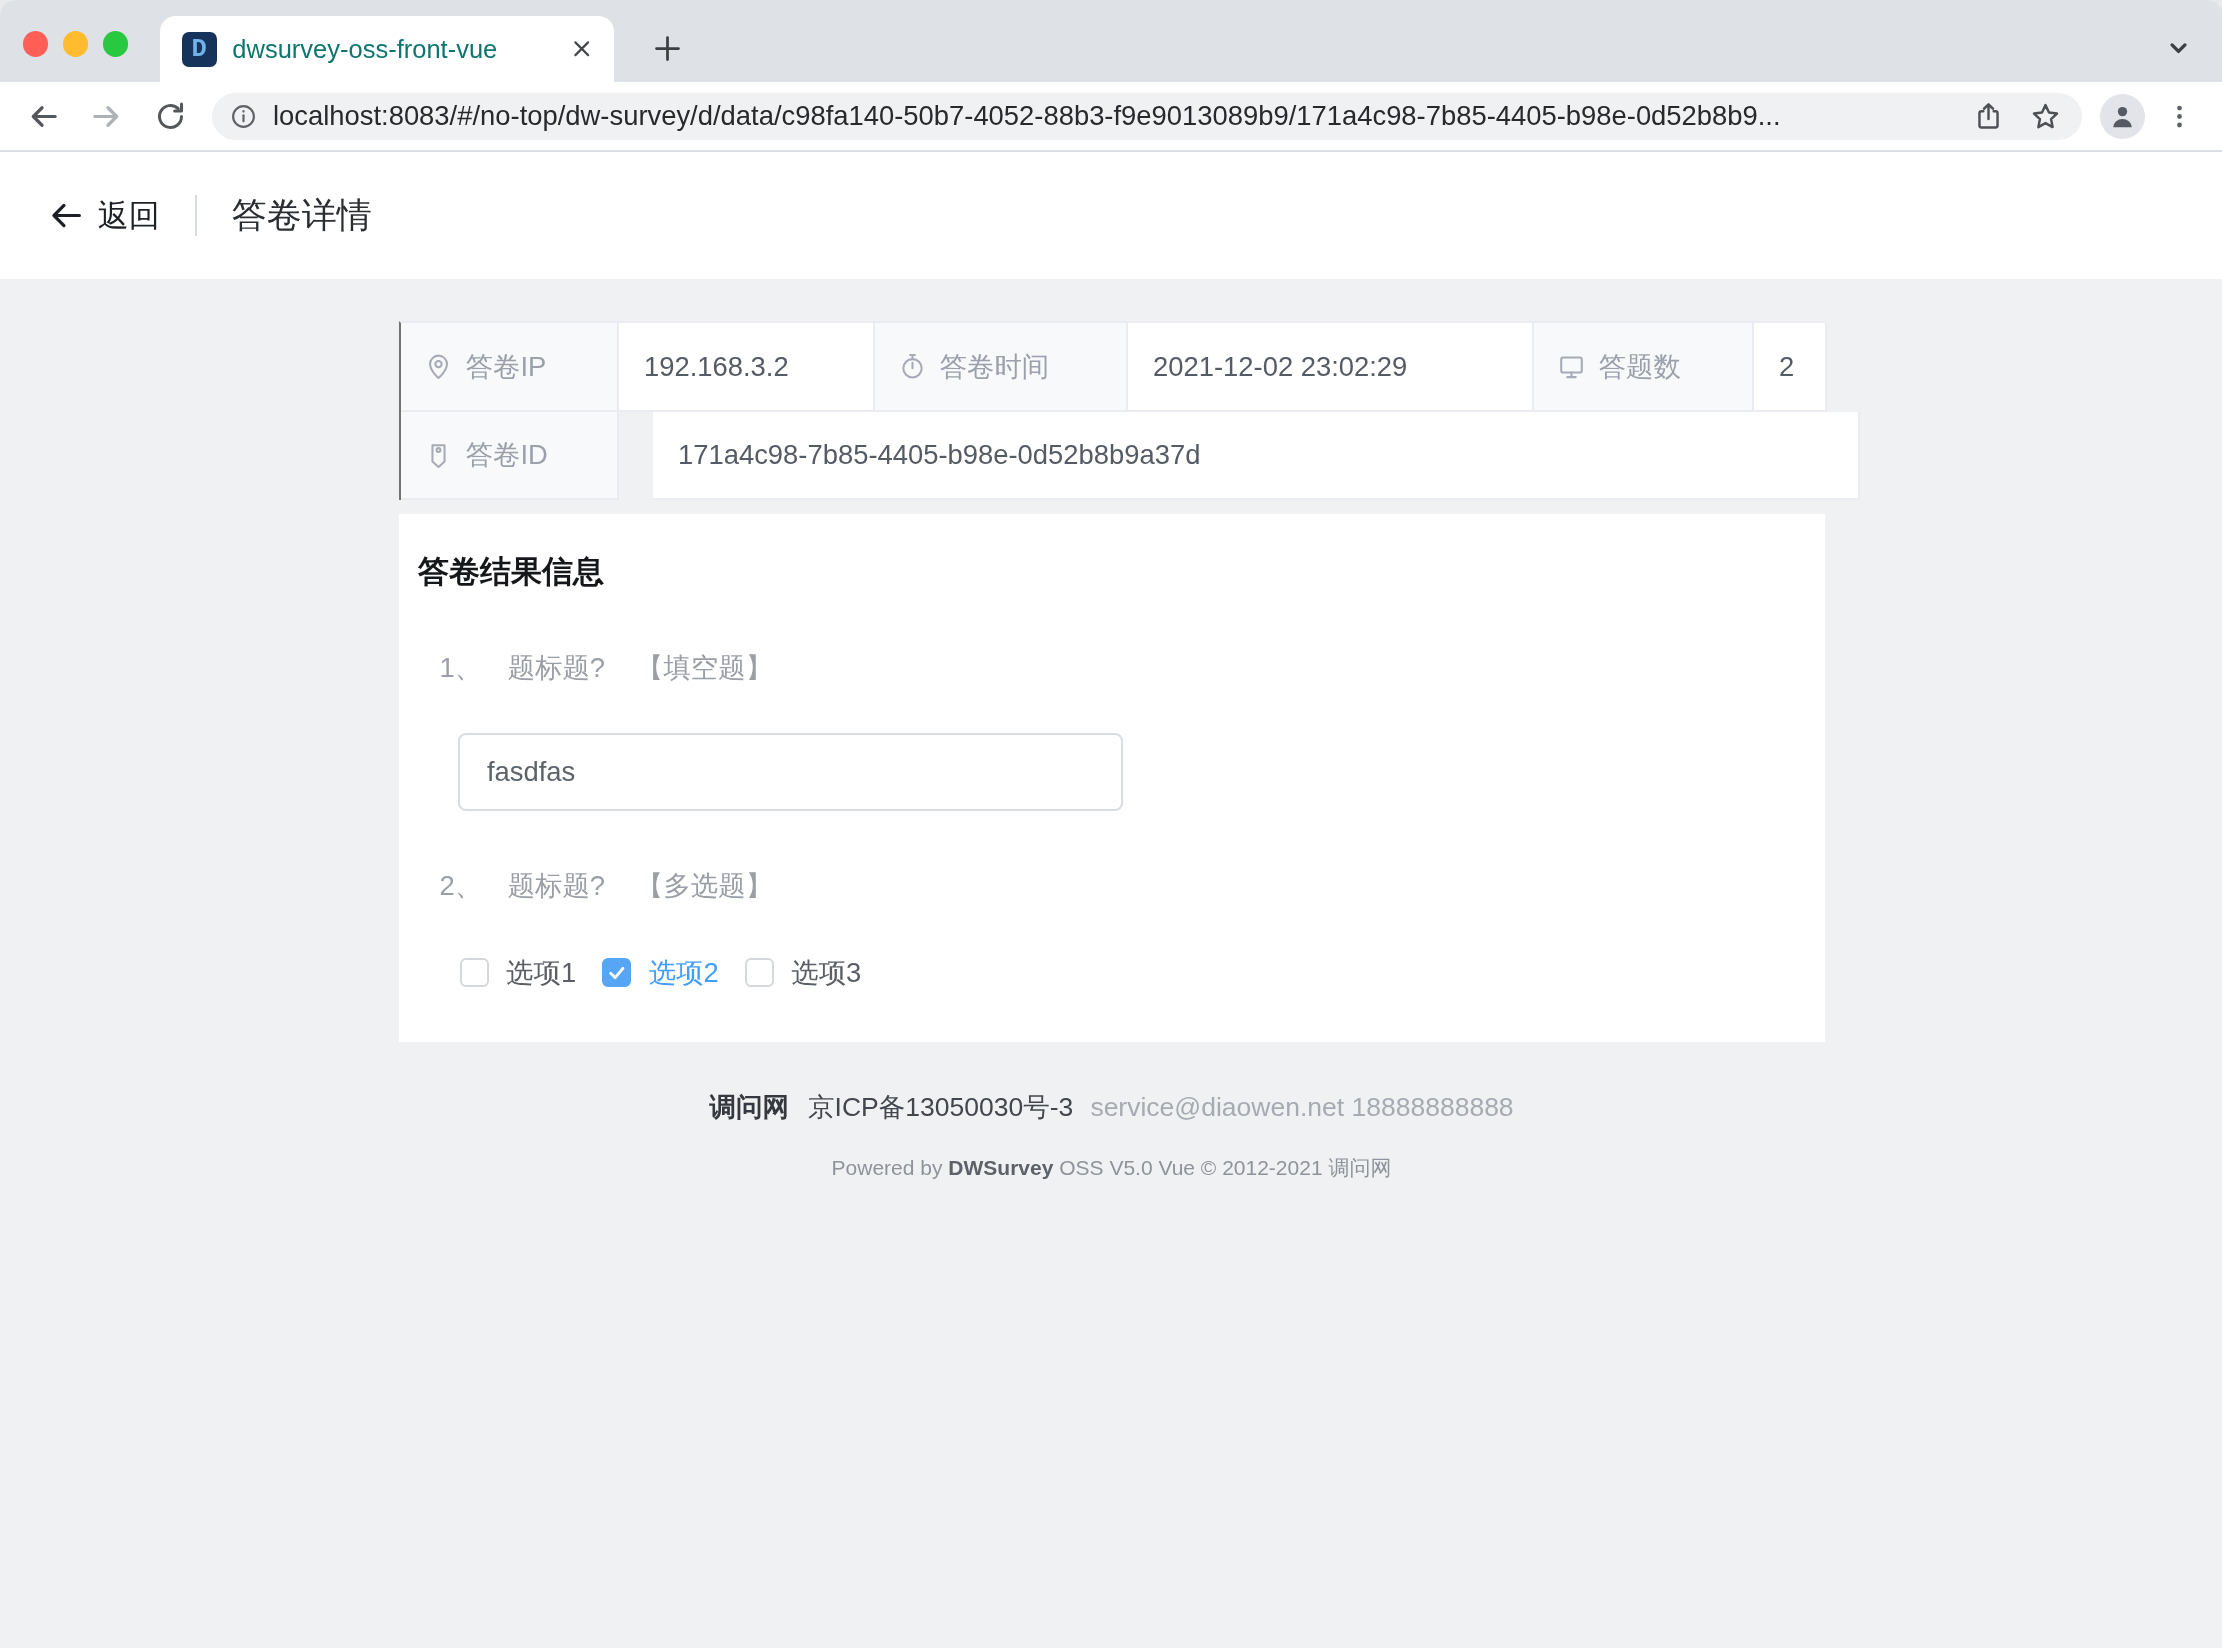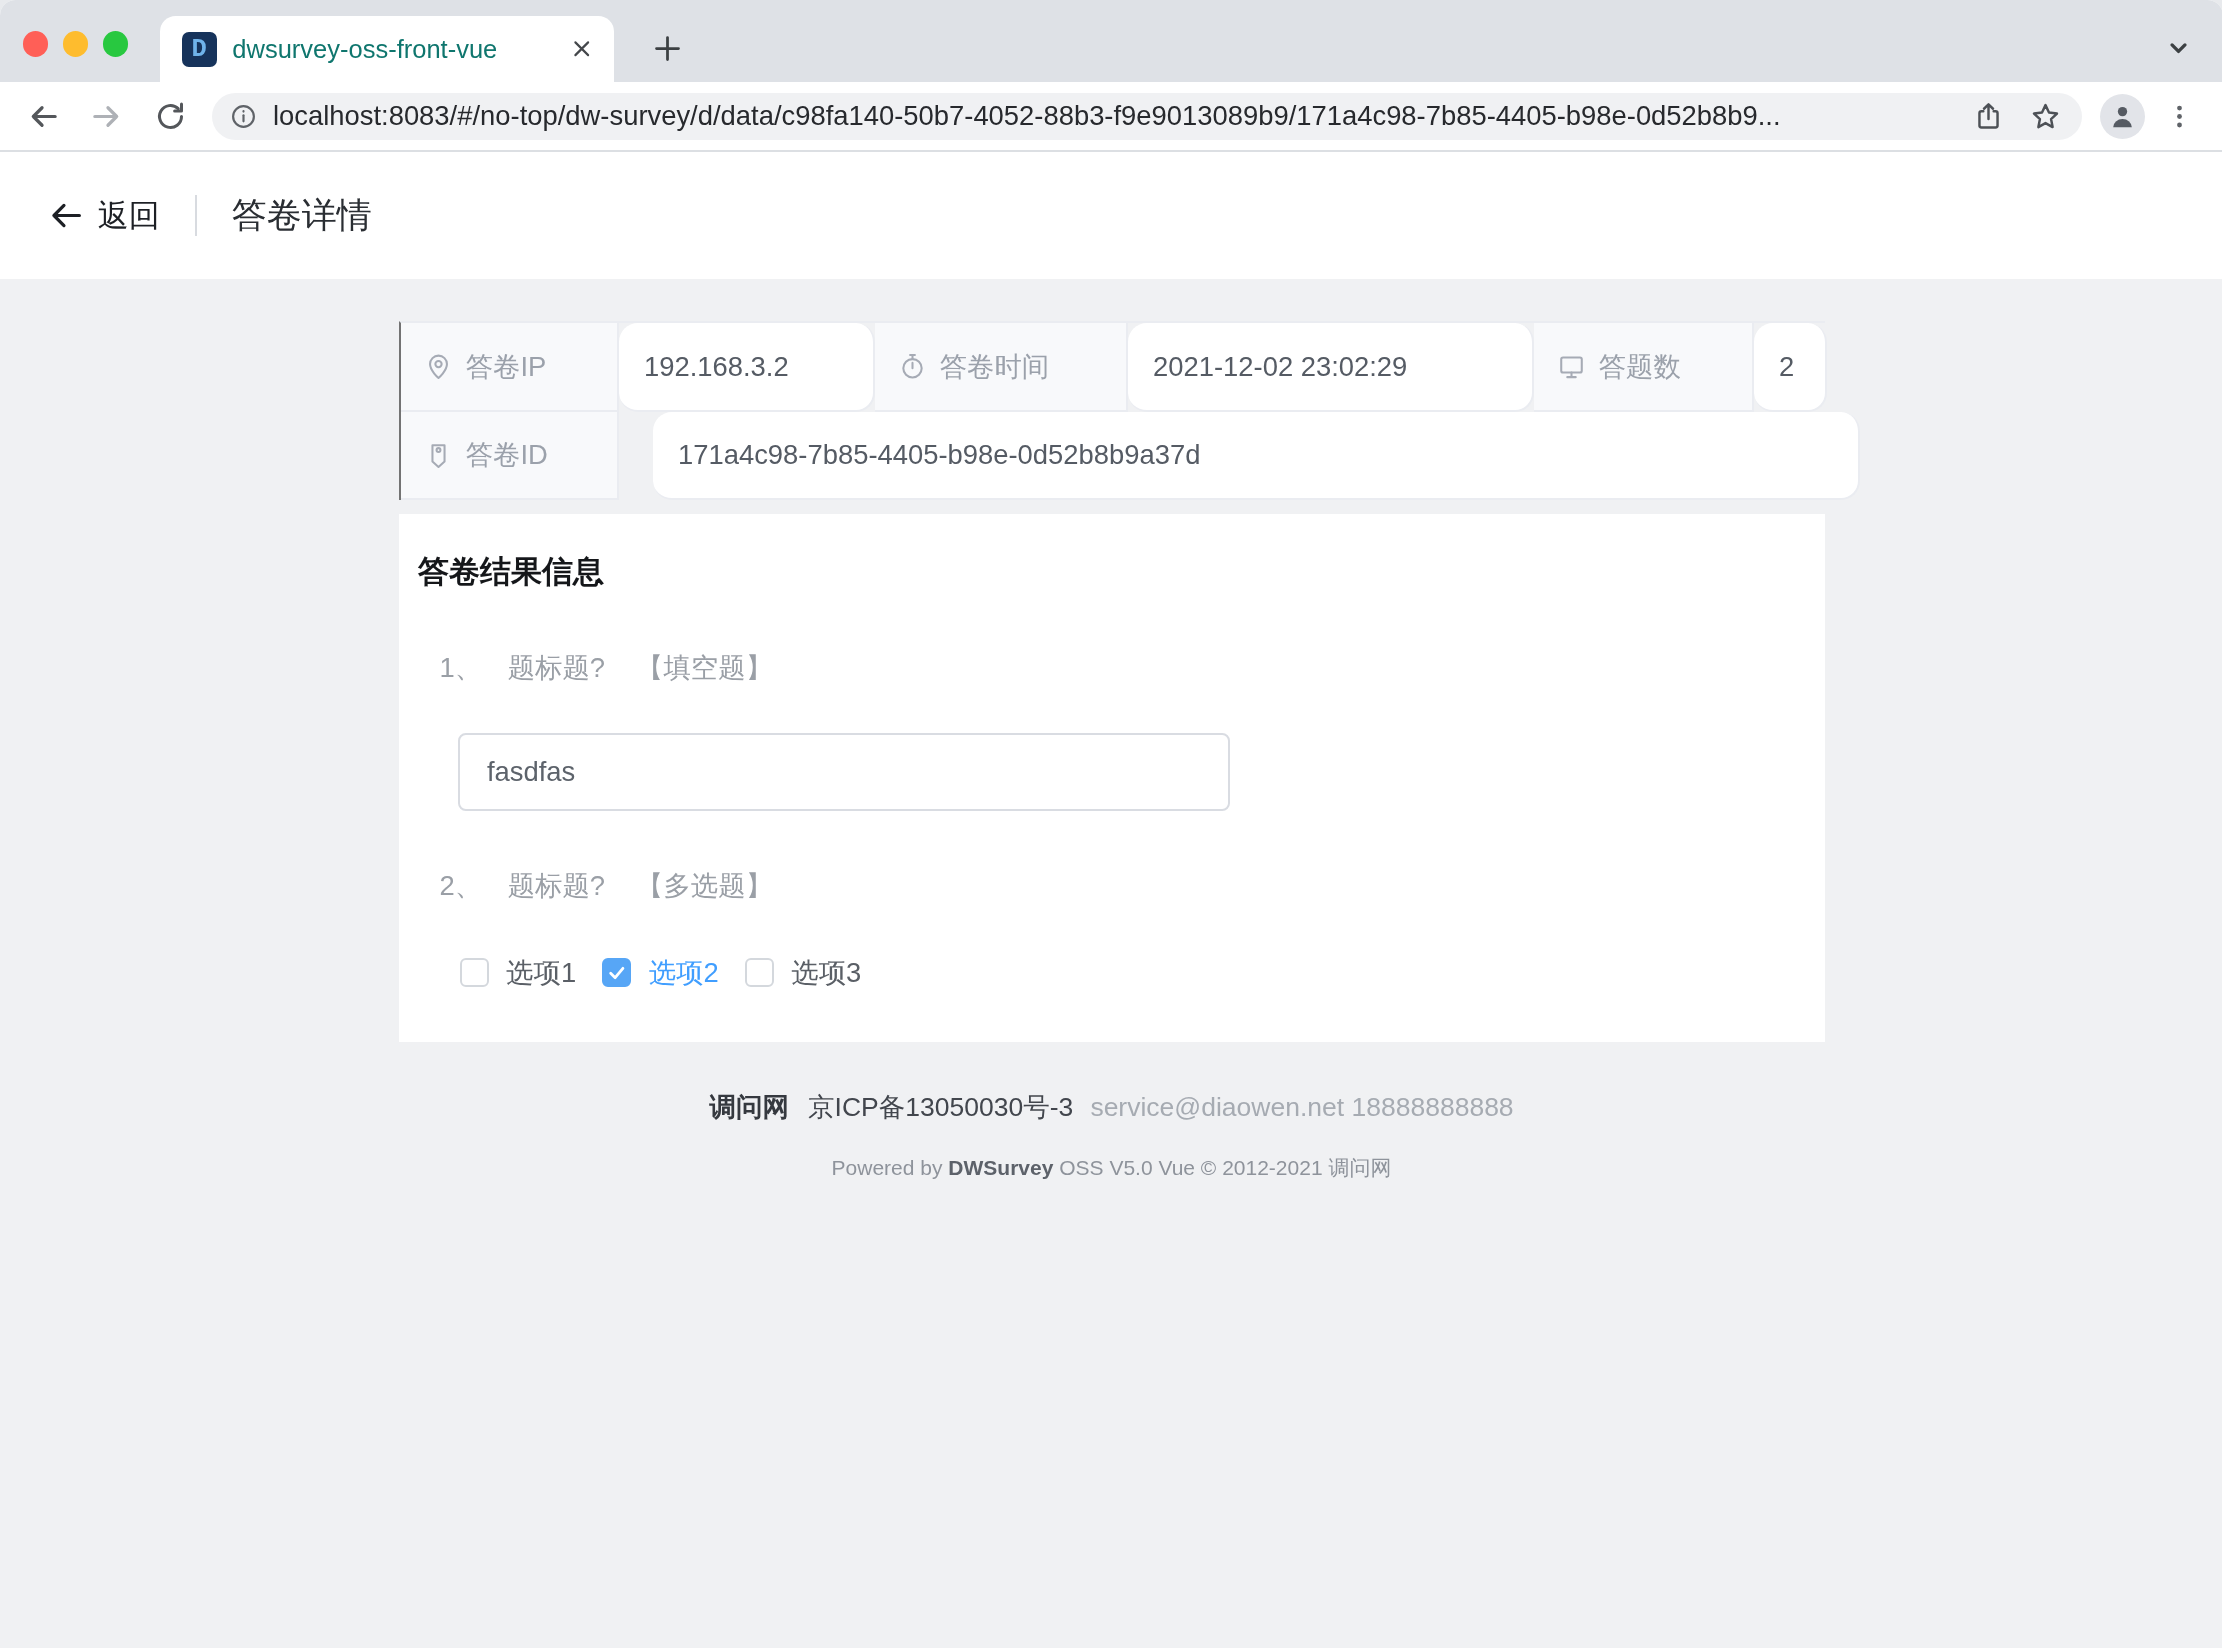--- a/index.html
+++ b/index.html
@@ -42,29 +42,29 @@
   
   .content { flex:1; background:#f0f1f3; overflow:hidden; }
   .container { width:1426px; margin:0 auto; }
 
   .info-table { margin-top:42px; border-top:2px solid #eaecf1; border-left:2px solid #737373; font-size:27.4px; }
   .itr { display:grid; }
   .itr.r1 { grid-template-columns:218px 256px 253px 406px 220px 73px; height:89px; }
   .itr.r2 { grid-template-columns:218px 1207px; height:88px;gap:34px; }
   .itc { border-right:2px solid #eaecf1; border-bottom:2px solid #eaecf1; display:flex; align-items:center; }
   .itc.label { background:#f8f9fb; color:#9ba1ab; padding-left:23.5px; gap:12.7px; }
-  .itc.value { background:#fff; color:#555b64; padding-left:25.5px;border-radius:19px; }
+  .itc.value { background:#fff; color:#555b64; padding-left:25.5px; }
   .itc .ticon { display:flex; color:#a6abb5; flex:0 0 auto; }
 
   .result-card { margin-top:13.7px; background:#fff; padding:37px 0 51px 0; }
   .result-heading { margin-left:19.6px; font-size:31px; font-weight:bold; color:#15171a; }
   .question { margin:57px 0 0 41px; font-size:27.4px; color:#9a9fa6; display:flex; align-items:baseline; }
   .q-num { margin-right:25.5px; }
   .q-type { margin-left:31px; }
-  .answer-input { display:block; margin:47px 0 0 59px; width:772px; height:78px; border:2px solid #d9dce2; border-radius:7.8px; background:#fff; font-size:27.4px; color:#5d636b; padding:0 0 0 27.4px; font-family:inherit; outline:none; }
+  .answer-input { display:block; margin:47px 0 0 59px; width:665px; height:78px; border:2px solid #d9dce2; border-radius:7.8px; background:#fff; font-size:27.4px; color:#5d636b; padding:0 0 0 27.4px; font-family:inherit; outline:none; }
   .options-row { margin:51px 0 0 61px; display:flex; align-items:center; gap:26px; }
   .option { display:flex; align-items:center; }
   .cbox { width:29px; height:29px; border-radius:5.9px; flex:0 0 auto; display:flex; align-items:center; justify-content:center; }
   .cbox.unchecked { background:#fff; border:2px solid #d4d8dd; }
   .cbox.checked { background:#57a6f6; border:2px solid #57a6f6; color:#fff; }
   .opt-label { margin-left:17.6px; font-size:27.4px; color:#5a5f66; }
   .option.is-checked .opt-label { color:#409eff; }
 
   .site-footer { margin-top:47px; text-align:center; font-size:26.5px; color:#42464d; }
   .f-brand { font-weight:bold; color:#35393f; }

